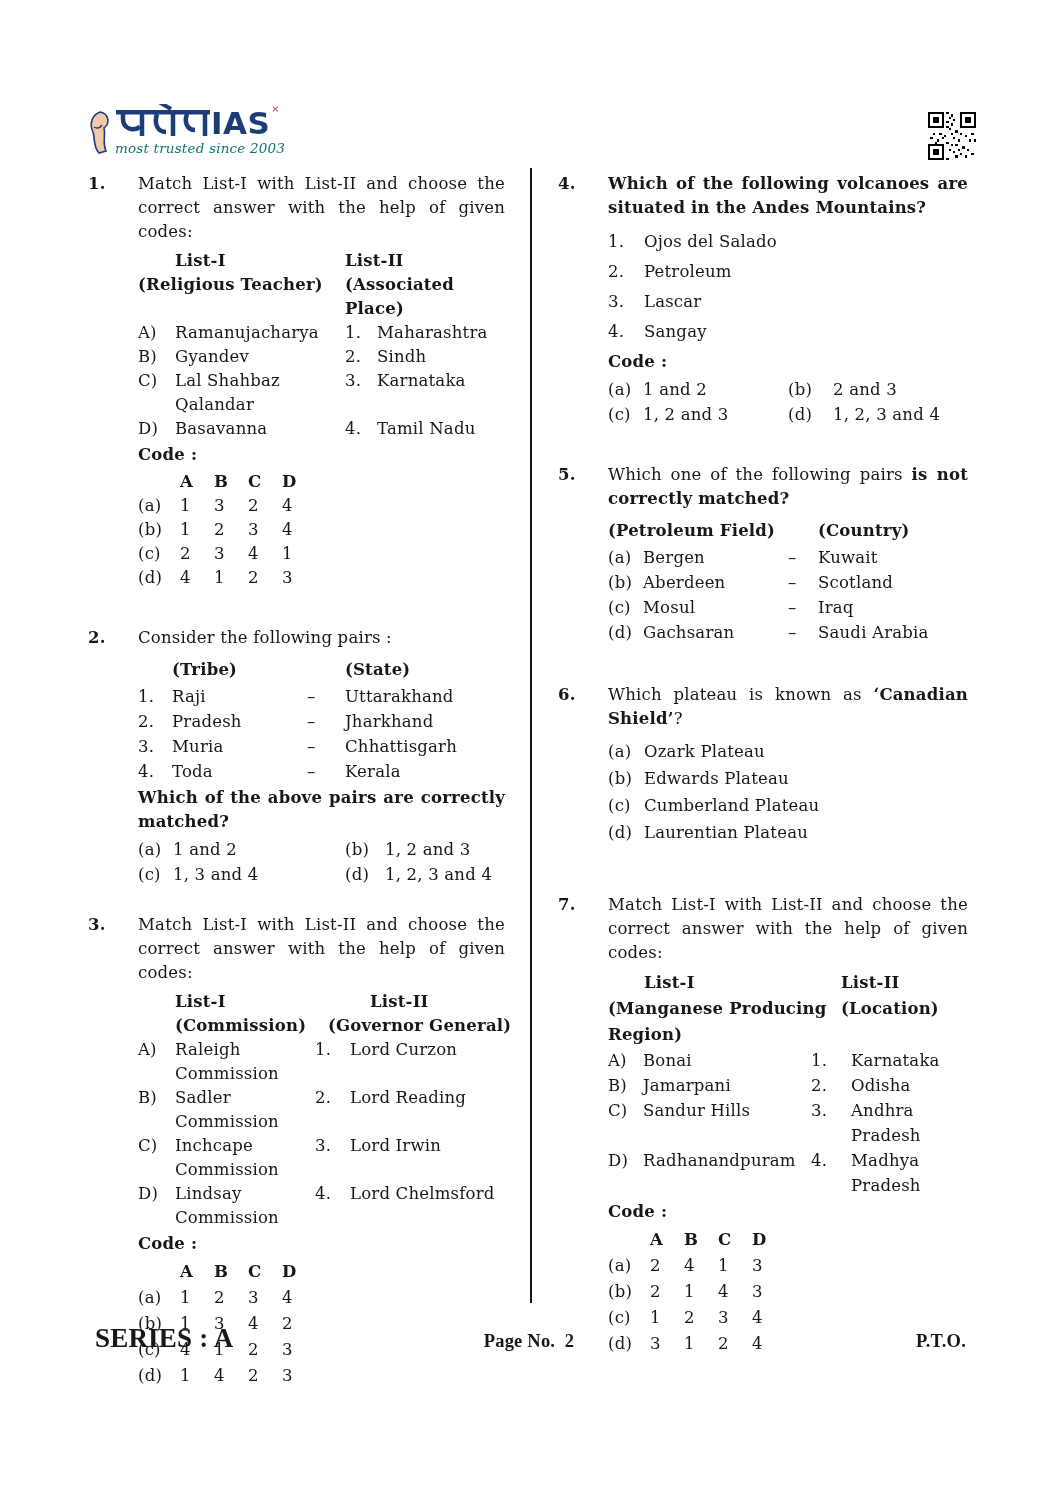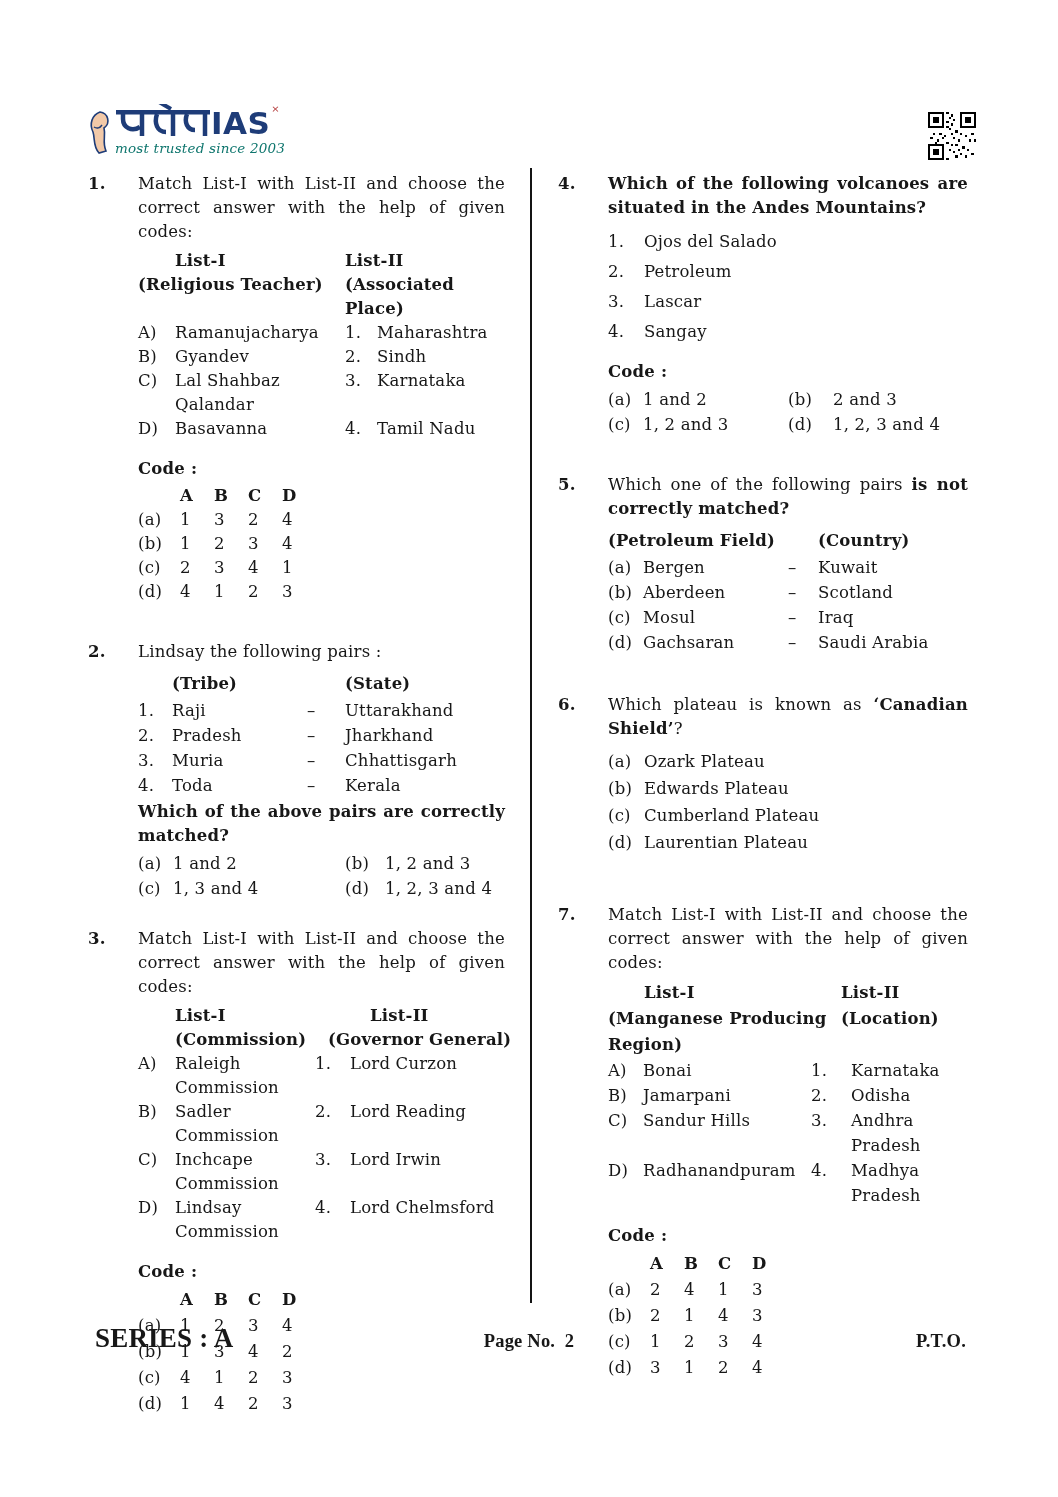--- a/index.html
+++ b/index.html
@@ -48,21 +48,21 @@
   .q3 .msub2 { white-space:nowrap; }
   .q7 .msub1 { width:250px; }
 
   
   .mrow { display:grid; }
   .q1 .mrow { grid-template-columns:37px 170px 32px 1fr; }
   .q3 .mrow { grid-template-columns:37px 140px 35px 1fr; }
   .q7 .mrow { grid-template-columns:35px 168px 40px 1fr; line-height:25px; }
 
   
-  .code-label { font-weight:bold; margin-top:16px; }
+  .code-label { font-weight:bold; margin-top:2px; }
   .ctable { margin-top:3px; }
   .crow { display:grid; grid-template-columns:42px 34px 34px 34px 34px; }
   .crow span { text-align:left; }
   .chead { font-weight:bold; }
   .q3 .crow, .q7 .crow { line-height:26px; }
 
   
   .pairhead { display:grid; font-weight:bold; margin-top:8px; margin-bottom:2px; }
   .q2 .pairhead { grid-template-columns:173px 1fr; padding-left:34px; }
   .q5 .pairhead { grid-template-columns:210px 1fr; }
@@ -206,21 +206,21 @@
             <span>2</span>
             <span>3</span>
           </div>
         </div>
       </div>
     </div>
 
     <div class="q q2">
       <div class="qnum">2.</div>
       <div class="qbody">
-        <div>Lindsay the following pairs :</div>
+        <div>Consider the following pairs :</div>
         <div class="pairhead">
           <span>(Tribe)</span>
           <span>(State)</span>
         </div>
         <div class="prow">
           <span>1.</span>
           <span>Raji</span>
           <span>–</span>
           <span>Uttarakhand</span>
         </div>

